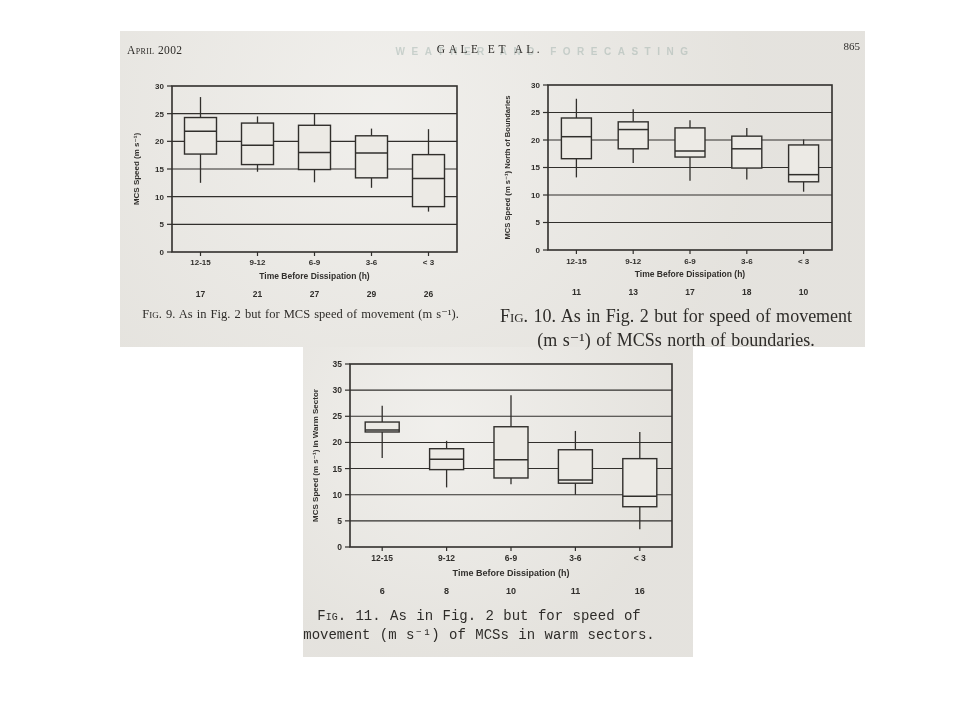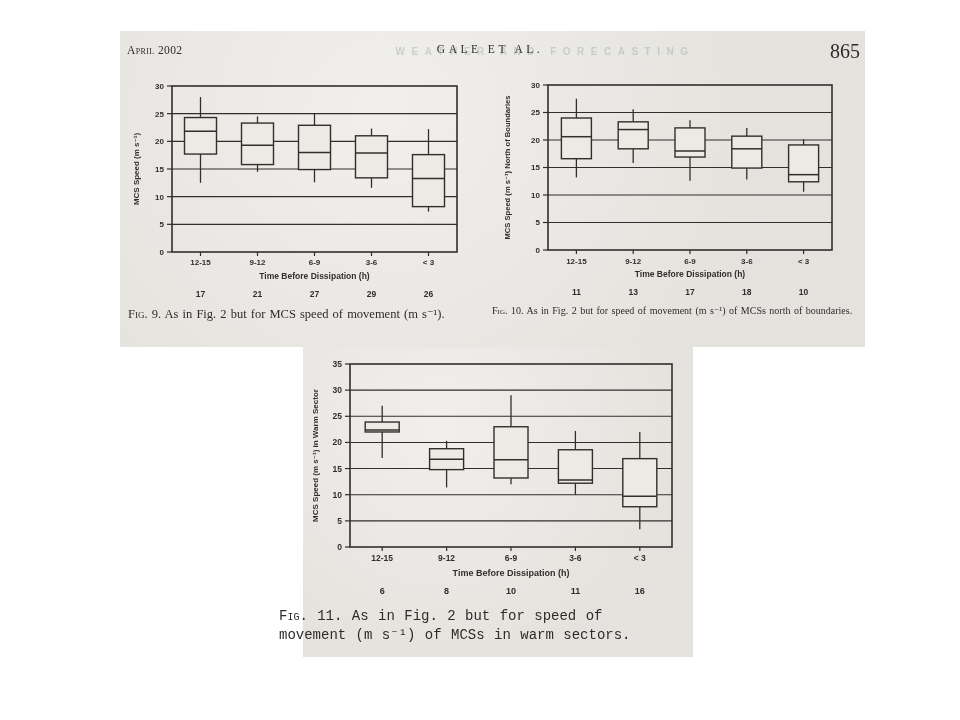--- a/index.html
+++ b/index.html
@@ -4,30 +4,30 @@
 <style>
   html,body{margin:0;padding:0;background:#fff;}
   .canvas{position:relative;width:960px;height:720px;background:#ffffff;overflow:hidden;
           font-family:"Liberation Serif","DejaVu Serif",serif;color:#2e2c29;}
   .scan{position:absolute;background-color:#e9e7e2;
         background-image:radial-gradient(circle at 35% 25%, rgba(255,255,255,0.35), rgba(0,0,0,0.02) 70%);}
   .scan-top{left:120px;top:31px;width:745px;height:316px;}
   .scan-bottom{left:303px;top:347px;width:390px;height:310px;}
   .hdr-left{position:absolute;left:127px;top:44px;font-size:11.5px;font-variant:small-caps;letter-spacing:0.4px;z-index:3;}
   .hdr-center{position:absolute;left:490px;top:43px;transform:translateX(-50%);font-size:11.5px;letter-spacing:3.5px;z-index:3;text-align:center;}
-  .hdr-right{position:absolute;left:860px;top:40px;transform:translateX(-100%);font-size:20px;z-index:3;}
+  .hdr-right{position:absolute;left:860px;top:40px;transform:translateX(-100%);font-size:11px;z-index:3;}
   .watermark{position:absolute;left:545px;top:46px;transform:translateX(-50%);font-size:10px;letter-spacing:6.5px;
              color:rgba(130,155,150,0.35);white-space:nowrap;z-index:2;
              font-family:"Liberation Sans","DejaVu Sans",sans-serif;font-weight:bold;}
   svg.chart{position:absolute;overflow:visible;z-index:2;}
   svg.chart text{font-family:"Liberation Sans","DejaVu Sans",sans-serif;font-weight:bold;fill:#312f2c;}
-  .caption{position:absolute;text-align:left;line-height:1.35;z-index:3;word-spacing:1px;}
+  .caption{position:absolute;text-align:center;line-height:1.35;z-index:3;word-spacing:1px;}
   .cap-lead{font-variant:small-caps;}
   .cap9{left:128px;top:306px;width:345px;font-size:12.5px;}
-  .cap10{left:492px;top:304px;width:368px;font-size:10px;}
+  .cap10{left:492px;top:304px;width:368px;font-size:18px;}
   .cap11{left:279px;top:607px;width:400px;font-size:14px;font-family:Liberation Mono, monospace;}
 </style>
 </head>
 <body>
 
 <div class="canvas">
 
   <div class="scan scan-top"></div>
   <div class="scan scan-bottom"></div>
 

